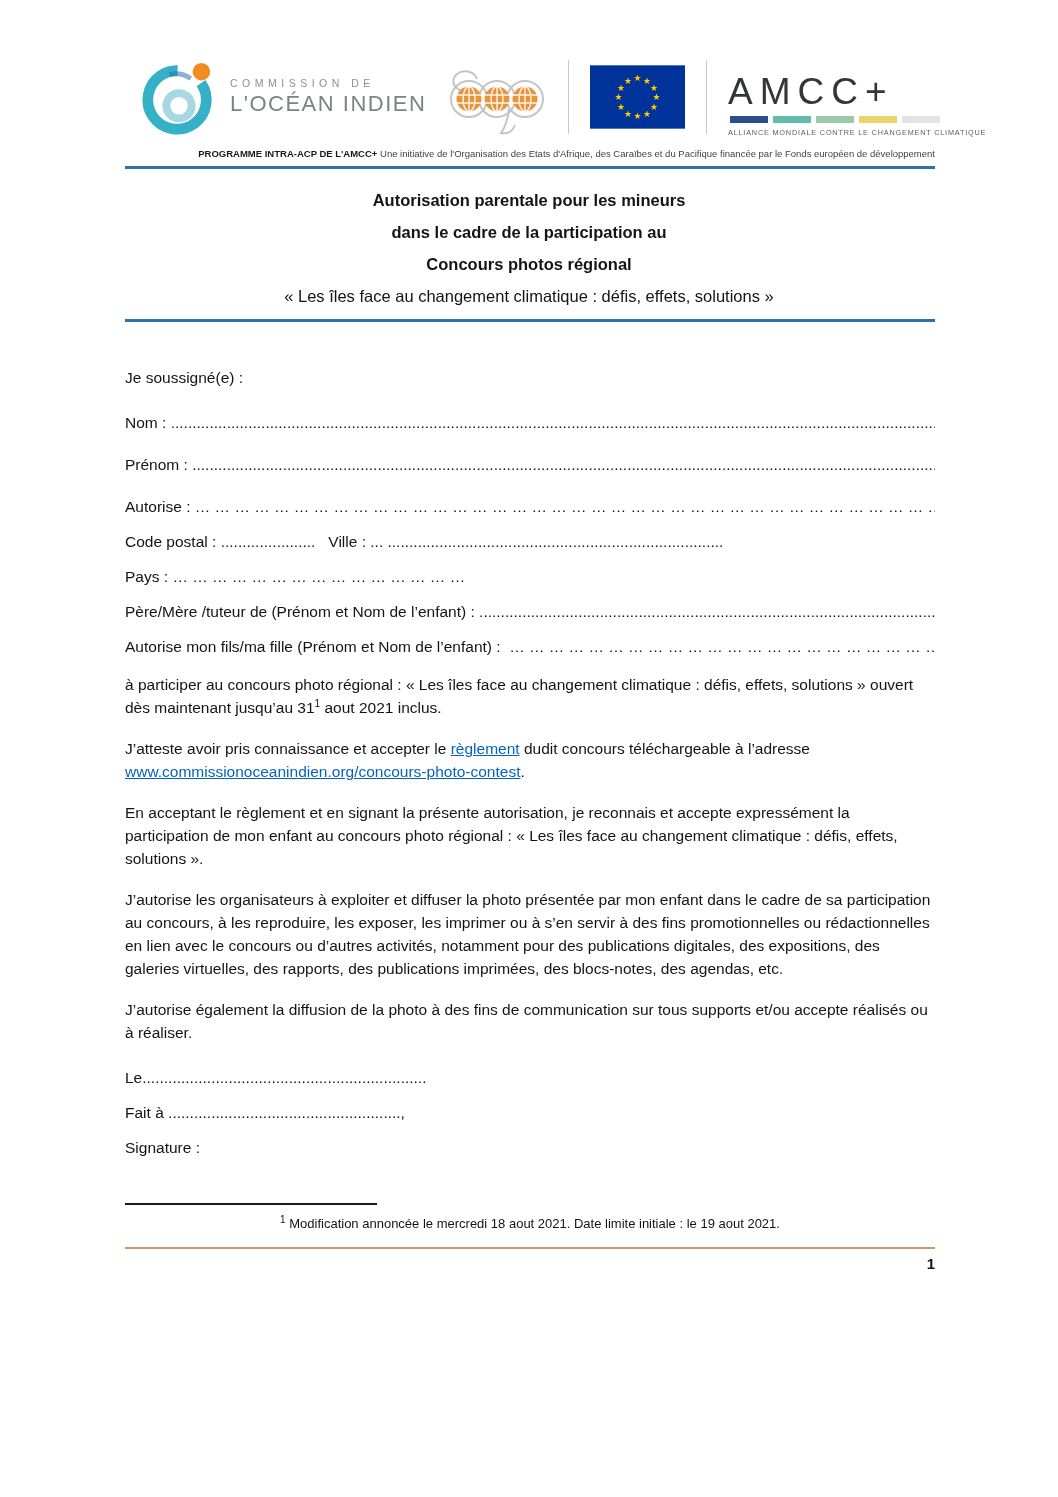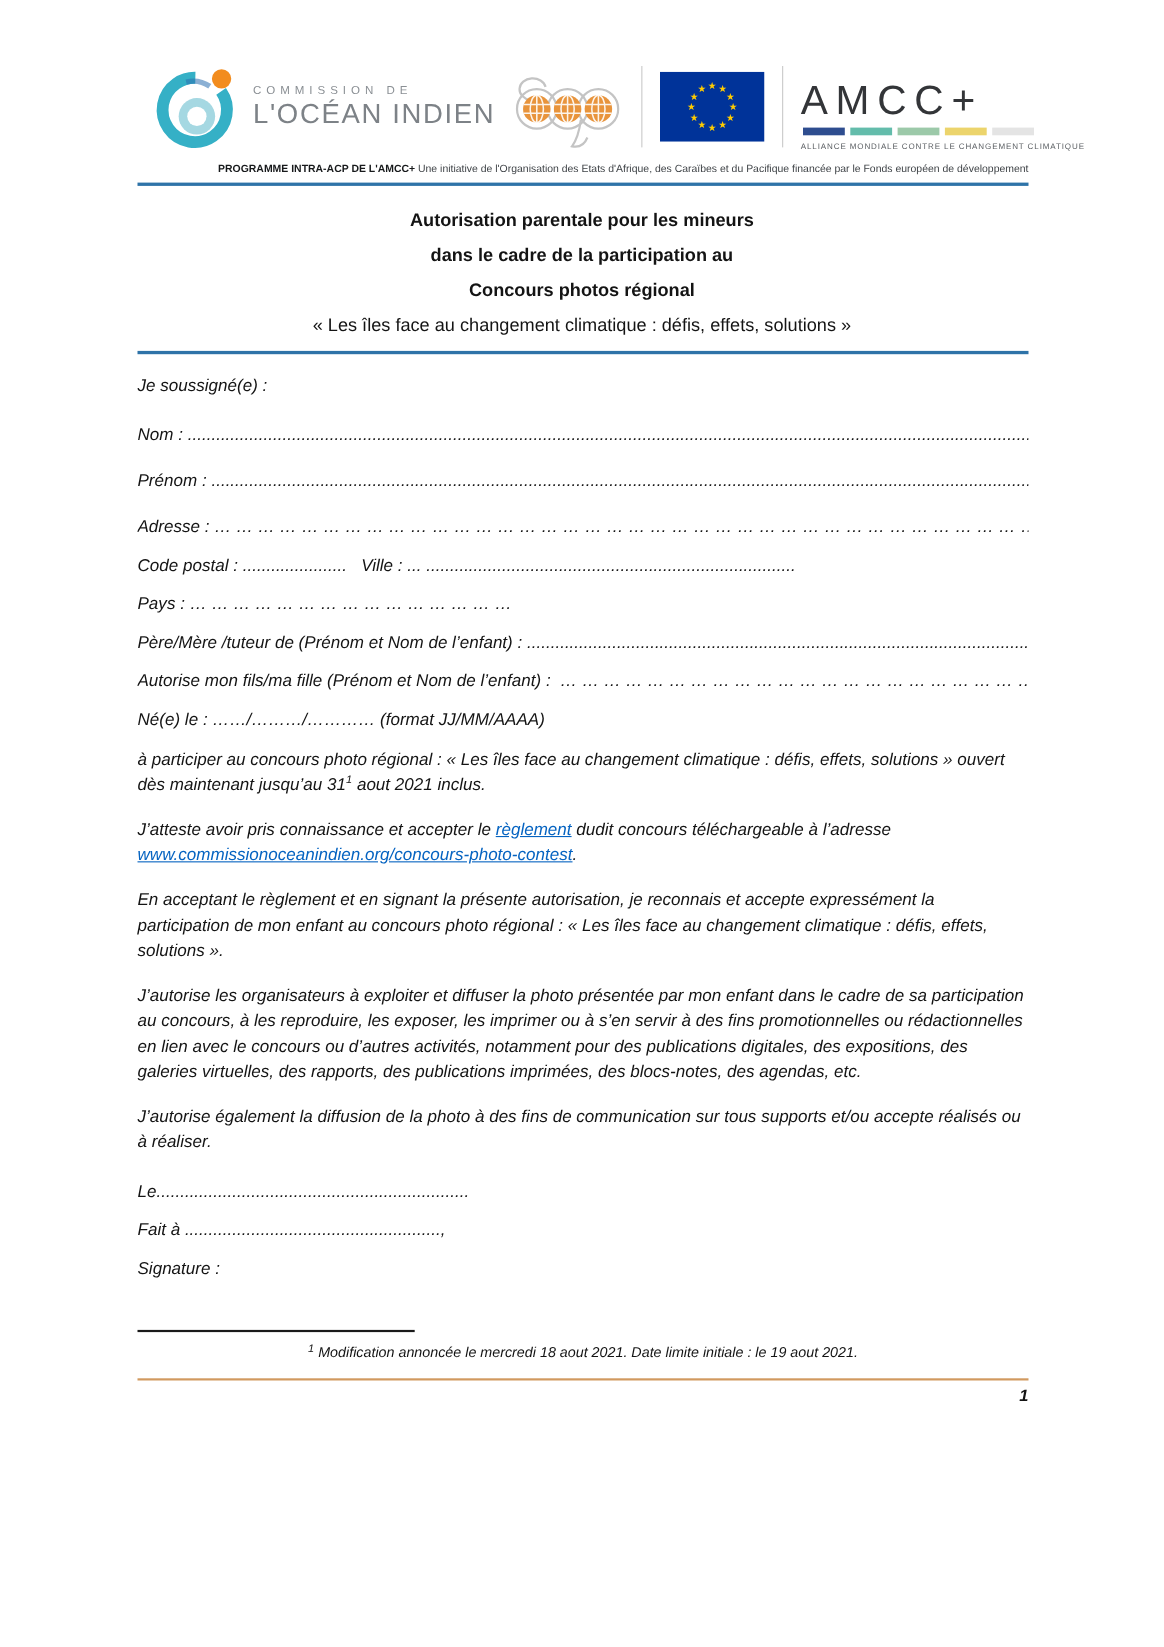--- a/index.html
+++ b/index.html
@@ -13,38 +13,38 @@
 
   
   .logo-row {
     margin: 56px 118px 0 140px;
     display: flex; align-items: center; justify-content: space-between;
     height: 82px;
   }
   .vdiv { width: 1px; height: 74px; background: #c9c9c9; }
   .coi-logo { display: flex; align-items: center; gap: 12px; }
   .coi-text .l1 { font-size: 10.5px; letter-spacing: 4.5px; color: #8a8f94; }
-  .coi-text .l2 { font-size: 25px; letter-spacing: 1.5px; color: #7d8287; margin-top: 2px; }
+  .coi-text .l2 { font-size: 22px; letter-spacing: 1.5px; color: #7d8287; margin-top: 2px; }
   .amcc-block { width: 212px; text-align: left; margin-top: 16px; }
   .amcc-title { font-size: 37px; letter-spacing: 7px; color: #333538; font-weight: 500; line-height: 1; }
   .amcc-bars { display: flex; gap: 5px; margin: 6px 0 5px 2px; }
   .amcc-bars div { height: 7px; flex: 1; }
   .amcc-sub { font-size: 7.3px; letter-spacing: 0.8px; color: #5a5e62; white-space: nowrap; }
 
   .banner { margin: 10px 123px 0 125px; text-align: right; font-size: 9.5px; color: #3f4347; }
   .banner b { color: #17191b; }
 
   .rule-blue { border: none; border-top: 3px solid #2e73a8; margin: 7px 123px 0 125px; }
 
   
   .title-block { margin-top: 15px; text-align: center; line-height: 32px; font-size: 16.5px; }
   .title-block .tb { font-weight: 700; }
 
   
-  .form-area { padding-top: 20px; font-size: 15.5px; font-style: italic; }
+  .form-area { padding-top: 47px; font-size: 15.5px; }
   .fline { white-space: nowrap; overflow: hidden; }
   .lab { white-space: pre; }
   .dots { color: #141414; }
   p.para { margin: 0 0 18px 0; line-height: 23px; }
   .flink { color: #0563c1; text-decoration: underline; }
   sup.s { font-size: 10px; vertical-align: super; line-height: 0; }
 
   .mb-lg { margin-bottom: 27px; }
   .mb-md { margin-bottom: 24px; }
   .mb-sm { margin-bottom: 17px; }
@@ -148,31 +148,30 @@
   <hr class="rule-blue">
 
   <div class="content form-area">
 
     <div class="mb-lg">Je soussigné(e) :</div>
 
     <div class="fline mb-md"><span class="lab">Nom : </span><span class="dots">........................................................................................................................................................................................................................</span></div>
 
     <div class="fline mb-md"><span class="lab">Prénom : </span><span class="dots">........................................................................................................................................................................................................................</span></div>
 
-    <div class="fline mb-sm"><span class="lab">Adresse : </span><span class="dots">… … … … … … … … … … … … … … … … … … … … … … … … … … … … … … … … … … … … … … … … … … … … … … … …</span></div>
+    <div class="fline mb-sm"><span class="lab">Autorise : </span><span class="dots">… … … … … … … … … … … … … … … … … … … … … … … … … … … … … … … … … … … … … … … … … … … … … … … …</span></div>
 
     <div class="fline mb-sm"><span class="lab">Code postal : </span><span class="dots">......................</span><span class="lab">   Ville : </span><span class="dots">... ..............................................................................</span></div>
 
     <div class="fline mb-sm"><span class="lab">Pays : </span><span class="dots">… … … … … … … … … … … … … … …</span></div>
 
     <div class="fline mb-sm"><span class="lab">Père/Mère /tuteur de (Prénom et Nom de l’enfant) : </span><span class="dots">..................................................................................................................................</span></div>
 
     <div class="fline mb-sm"><span class="lab">Autorise mon fils/ma fille (Prénom et Nom de l’enfant) :  </span><span class="dots">… … … … … … … … … … … … … … … … … … … … … … … … …</span></div>
 
-    <div class="fline" style="margin-bottom:15px"><span class="lab">Né(e) le : </span><span class="dots">……/………/…………</span><span class="lab"> (format JJ/MM/AAAA)</span></div>
 
     <p class="para"><span>à participer au concours photo régional : « Les îles face au changement climatique : défis, effets, solutions » ouvert dès maintenant jusqu’au 31</span><sup class="s">1</sup><span> aout 2021 inclus.</span></p>
 
     <p class="para"><span>J’atteste avoir pris connaissance et accepter le </span><a class="flink" href="#">règlement</a><span> dudit concours téléchargeable à l’adresse </span><a class="flink" href="#">www.commissionoceanindien.org/concours-photo-contest</a><span>.</span></p>
 
     <p class="para">En acceptant le règlement et en signant la présente autorisation, je reconnais et accepte expressément la participation de mon enfant au concours photo régional : « Les îles face au changement climatique : défis, effets, solutions ».</p>
 
     <p class="para">J’autorise les organisateurs à exploiter et diffuser la photo présentée par mon enfant dans le cadre de sa participation au concours, à les reproduire, les exposer, les imprimer ou à s’en servir à des fins promotionnelles ou rédactionnelles en lien avec le concours ou d’autres activités, notamment pour des publications digitales, des expositions, des galeries virtuelles, des rapports, des publications imprimées, des blocs-notes, des agendas, etc.</p>
 
     <p class="para" style="margin-bottom:25px">J’autorise également la diffusion de la photo à des fins de communication sur tous supports et/ou accepte réalisés ou à réaliser.</p>

